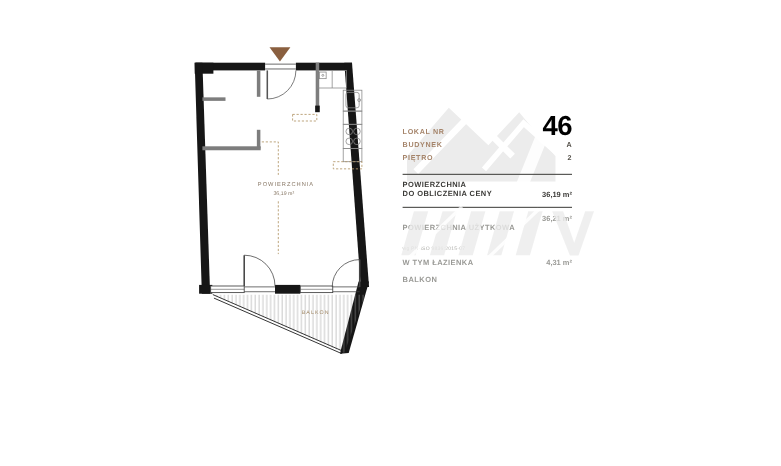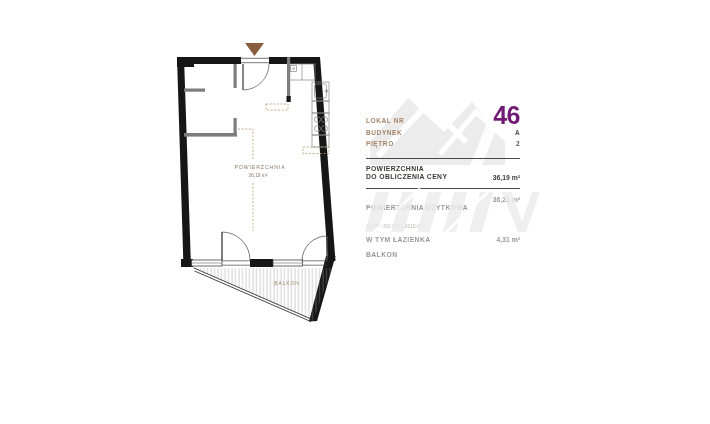--- a/index.html
+++ b/index.html
@@ -6,21 +6,21 @@
   #canvas{position:relative;width:710px;height:424px;background:#fff;overflow:hidden;
           font-family:"Liberation Sans","DejaVu Sans",sans-serif;}
   svg{display:block;}
   .abs{position:absolute;}
 
   
   #panel{position:absolute;left:366px;top:104px;width:154px;z-index:2;}
   .row{display:flex;justify-content:space-between;align-items:center;}
   .lbl-brown{color:#a5846a;font-size:6.5px;font-weight:bold;letter-spacing:.6px;}
   .val-dark{color:#55514a;font-size:6.5px;font-weight:bold;letter-spacing:.4px;}
-  .big-num{color:#701a75;font-size:25px;font-weight:bold;line-height:.9;letter-spacing:-.5px;}
+  .big-num{color:#000000;font-size:25px;font-weight:bold;line-height:.9;letter-spacing:-.5px;}
   .divider{border:none;border-top:1.2px solid #4a4a46;margin:0;}
   .lbl-dark{color:#3c3b38;font-size:6.8px;font-weight:bold;letter-spacing:.4px;line-height:1.25;}
   .val-bold{color:#3c3b38;font-size:6.8px;font-weight:bold;}
   .lbl-gray{color:#9a9a96;font-size:6.8px;font-weight:bold;letter-spacing:.4px;}
   .sub-gray{color:#b2b2ae;font-size:4.6px;letter-spacing:.2px;margin-top:1px;}
   .val-gray{color:#9a9a96;font-size:6.8px;font-weight:bold;}
 
   .wm-top{position:absolute;left:360px;top:90px;z-index:0;}
   .wm-low{position:absolute;left:360px;top:186px;z-index:3;pointer-events:none;}
 </style>

